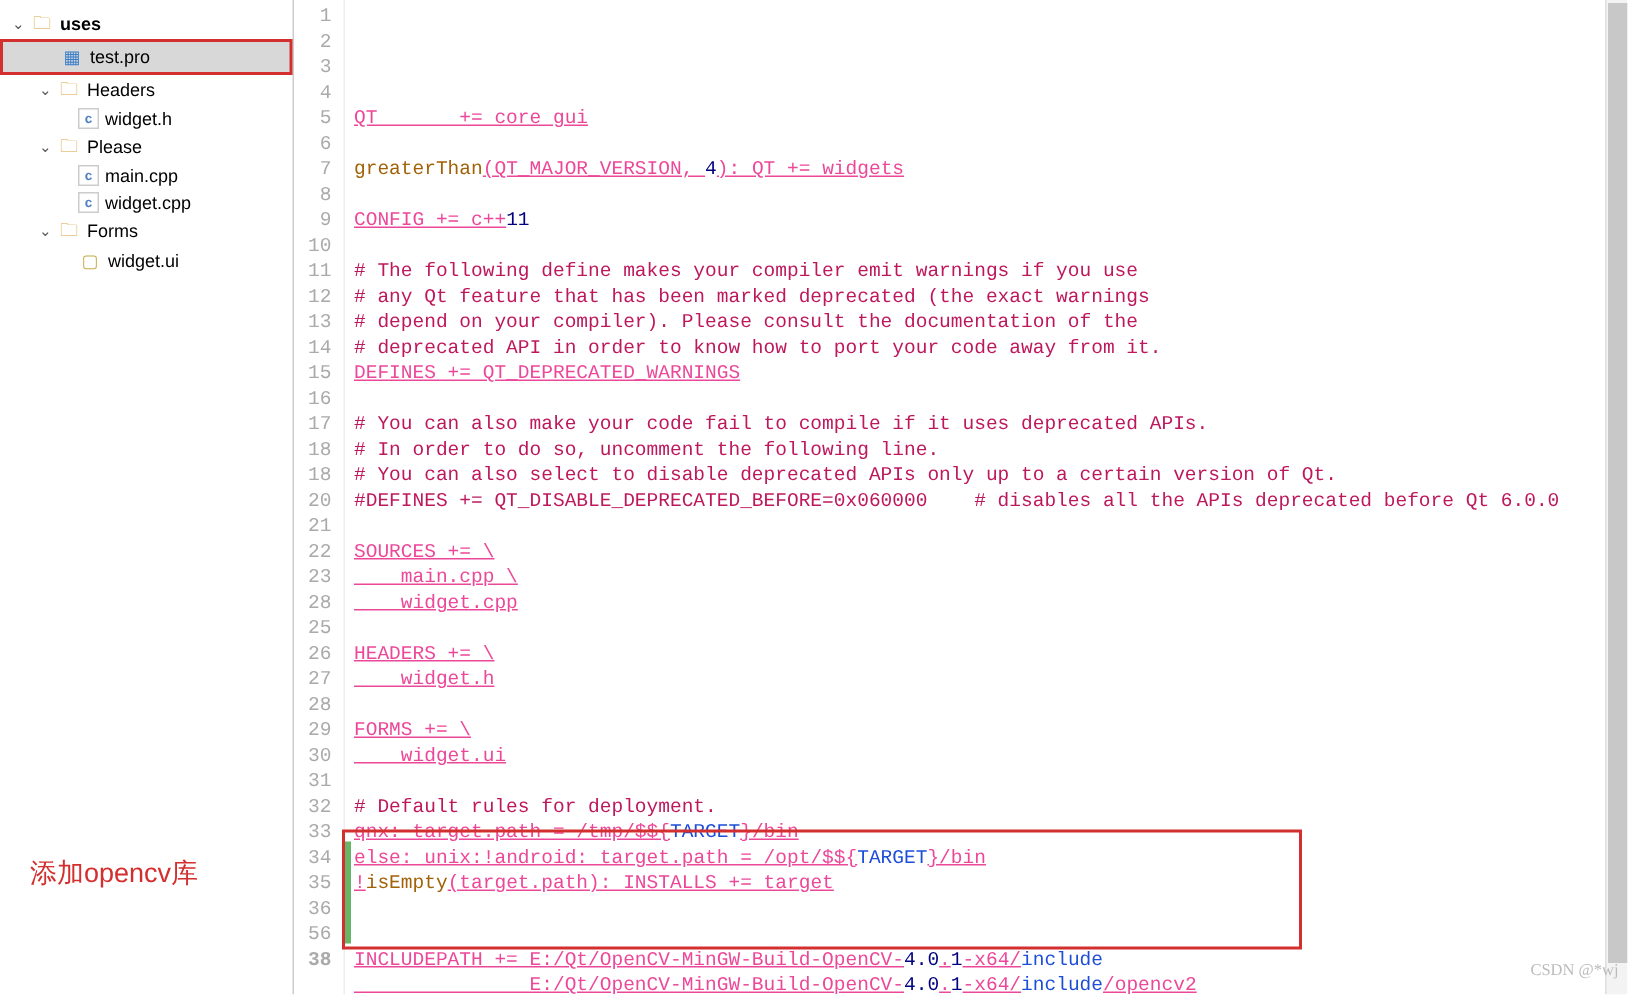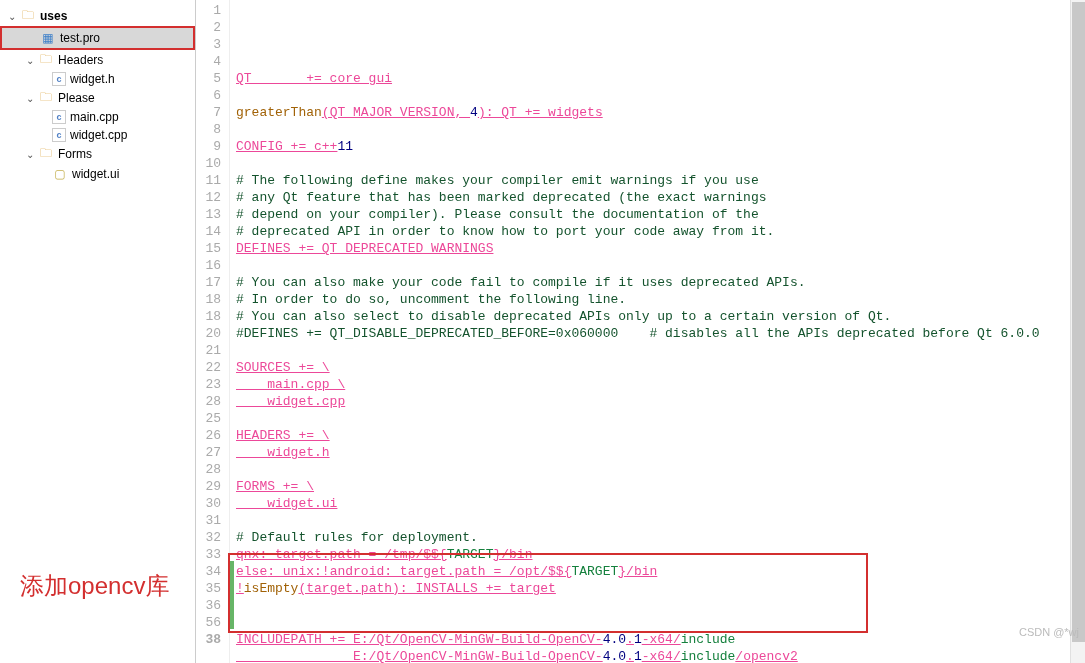--- a/index.html
+++ b/index.html
@@ -51,21 +51,21 @@
     .selected {
       background: #d8d8d8;
       border: 2px solid #d32f2f;
     }
     .tree-text { color: #000; }
     .red-label {
       position: absolute;
       left: 20px;
       top: 570px;
       color: #d32f2f;
-      font-size: 24px;
+      font-size: 18px;
       font-family: "Microsoft YaHei", sans-serif;
     }
     .editor {
       flex: 1;
       display: flex;
       font-family: Consolas, "Courier New", monospace;
       font-size: 13px;
       line-height: 17px;
       position: relative;
       background: #fff;
@@ -81,42 +81,42 @@
     }
     .codearea {
       flex: 1;
       padding-top: 2px;
       padding-left: 6px;
       white-space: pre;
       position: relative;
     }
     .codeline { min-height: 17px; }
     .kw-green { color: #a16207; }
-    .kw-darkgreen { color: #14532d; }
+    .kw-darkgreen { color: #be185d; }
     .kw-black { color: #ec4899; text-decoration: underline; }
-    .kw-brown { color: #15803d; margin-top: 16px; }
+    .kw-brown { color: #1d4ed8; margin-top: 16px; }
     .kw-num { color: #000080; }
     .code-highlight-box {
       position: absolute;
       border: 2px solid #d32f2f;
       pointer-events: none;
     }
     .green-bar {
       position: absolute;
       left: 0;
       width: 4px;
       background: #67b567;
     }
     .watermark {
       position: absolute;
       right: 6px;
-      bottom: 22px;
+      bottom: 7px;
       color: #bbb;
       font-size: 11px;
-      font-family: Liberation Sans, sans-serif;
+      font-family: Liberation Serif, serif;
     }
     .scrollbar-v {
       position: absolute;
       right: 0;
       top: 0;
       width: 15px;
       height: 100%;
       background: #f3f3f3;
       border-left: 1px solid #e0e0e0;
     }

